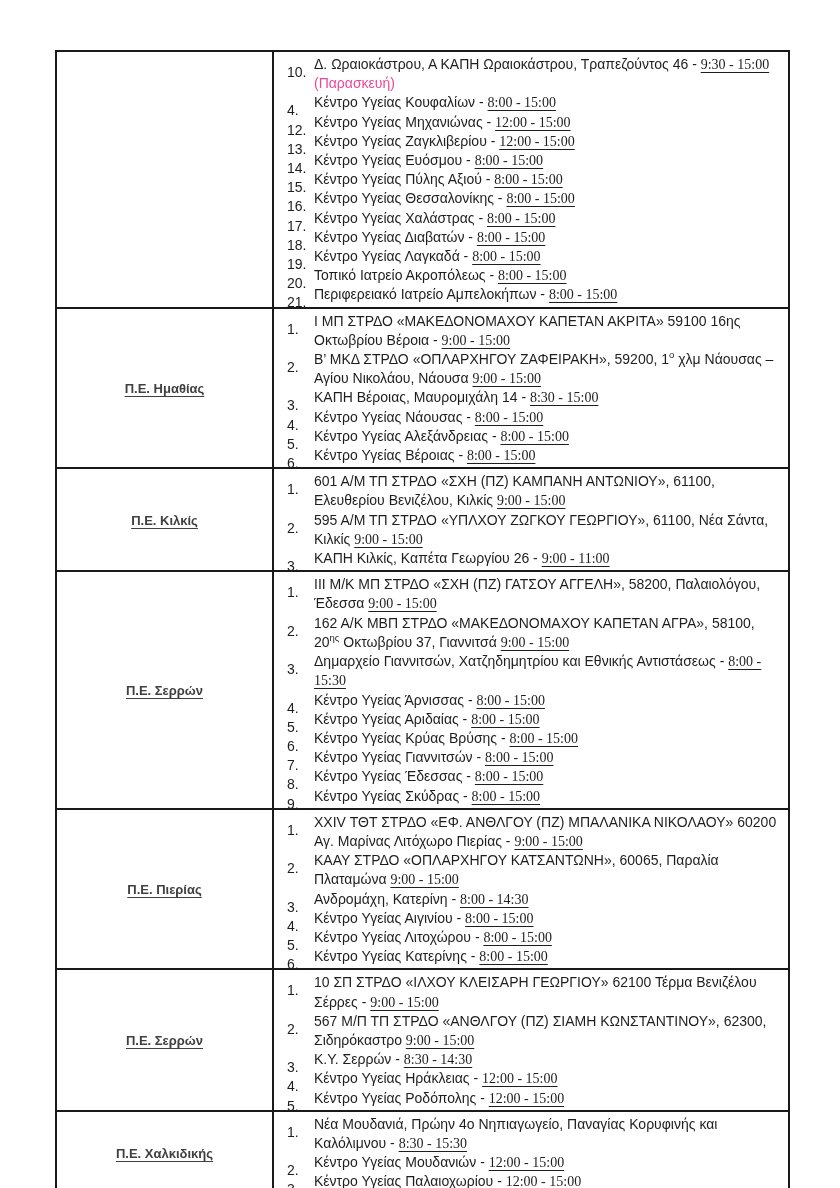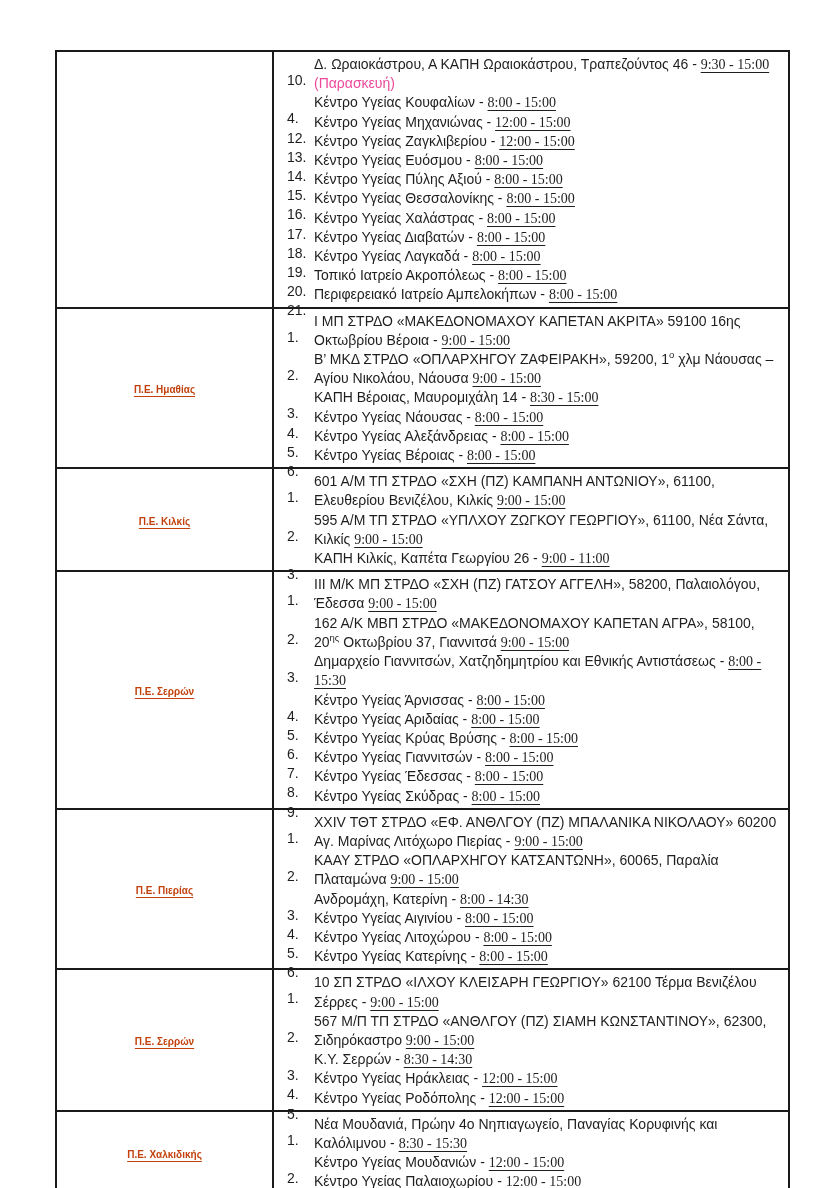--- a/index.html
+++ b/index.html
@@ -20,42 +20,42 @@
   }
   .doc-table td {
     border: 2px solid #1a1a1a;
   }
   td.region-cell {
     width: 213px;
     text-align: center;
     vertical-align: middle;
   }
   .region-link {
-    color: #c2410c;
+    color: #404040;
     font-weight: bold;
-    font-size: 10px;
+    font-size: 13px;
     text-decoration: underline;
     text-underline-offset: 2.5px;
     cursor: pointer;
   }
   td.items-cell {
     vertical-align: top;
     padding: 3px 6px 2px 0;
   }
   ol.item-list {
     list-style: none;
     margin: 0; padding: 0;
     font-size: 14px;
     line-height: 19.2px;
   }
   ol.item-list li {
     position: relative;
     padding-left: 40px;
   }
-  .num { position: absolute; left: 13px; top: 16px; text-align: center; }
+  .num { position: absolute; left: 13px; top: 8px; text-align: center; }
   .time {
     text-decoration: underline;
     text-underline-offset: 2.5px;
     text-decoration-thickness: 1.3px;
     font-family: Liberation Serif, serif;
   }
   .red { color: #ec4899; }
   .sup { font-size: 9.5px; vertical-align: super; line-height: 0; }
   .plain { }
   

